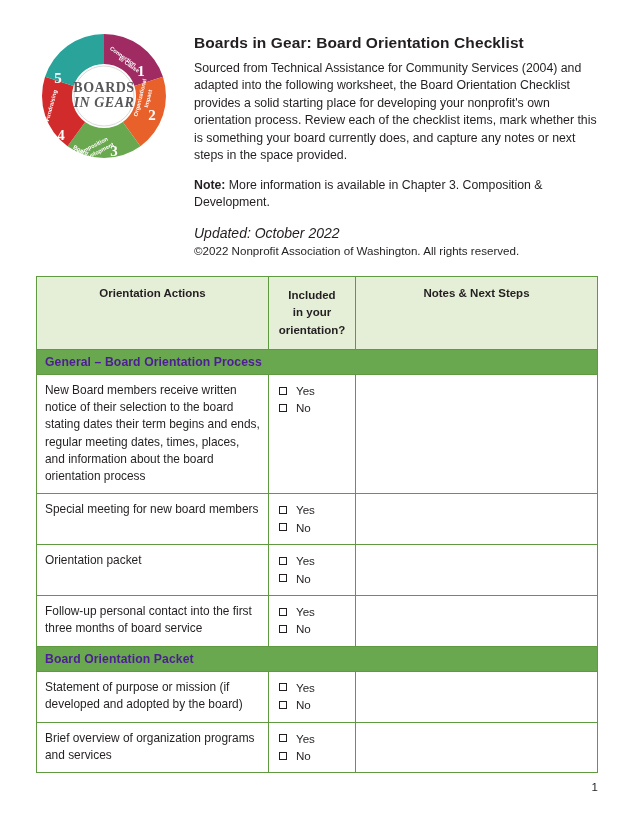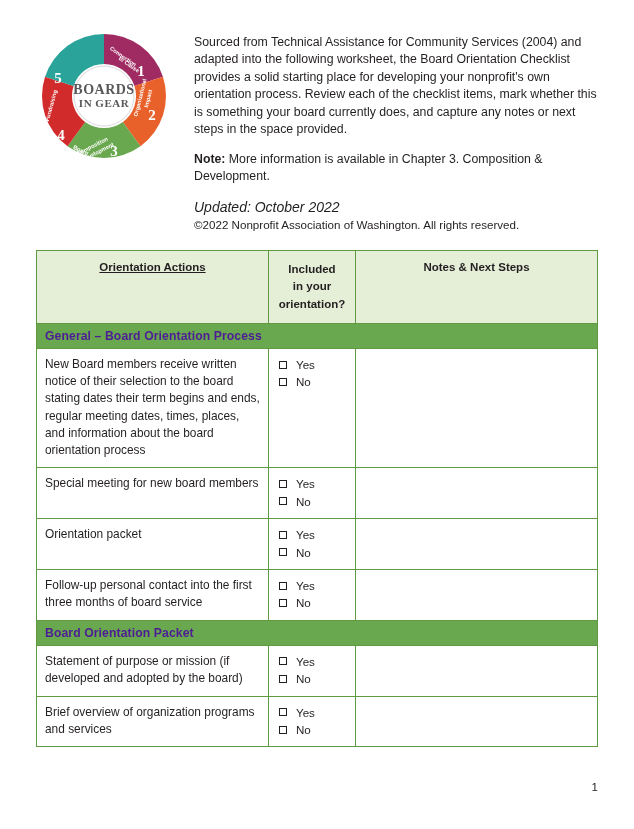--- a/index.html
+++ b/index.html
@@ -42,21 +42,21 @@
     pointer-events: none;
   }
   .logo-center-text .l1, .logo-center-text .l2 {
     font-family: "Liberation Serif", serif;
     font-weight: bold;
     color: #58585b;
     letter-spacing: 0.5px;
     line-height: 1.05;
   }
   .logo-center-text .l1 { font-size: 14px; }
-  .logo-center-text .l2 { font-size: 11px; }
+  .logo-center-text .l2 { font-size: 14px; font-style: italic; }
 
   .header-text {
     flex: 1 1 auto;
     padding-top: 12px;
   }
   .doc-title {
     font-size: 15.5px;
     font-weight: bold;
     color: #231f20;
     margin: 0 0 8px 0;
@@ -100,21 +100,21 @@
   thead th {
     background: #e5efd8;
     text-align: center;
     vertical-align: middle;
     font-size: 11.5px;
     font-weight: bold;
     color: #231f20;
     padding: 10px 6px;
     height: 70px;
   }
-  th.col-actions { width: 232px; text-decoration: underline; }
+  th.col-actions { width: 232px; }
   th.col-included { width: 87px; line-height: 1.5; }
   th.col-notes { width: auto; }
 
   tr.section td {
     background: #6aa84f;
     color: #4c1d95;
     font-weight: bold;
     font-size: 12.2px;
     padding: 5px 8px;
     letter-spacing: 0.1px;
@@ -196,20 +196,21 @@
           <text font-family="Liberation Sans, sans-serif" font-size="5.6" font-weight="bold" fill="#ffffff" transform="translate(17,78) rotate(-75)" text-anchor="middle">Fundraising</text>
         </svg>
         <div class="logo-center-text">
           <span class="l1">BOARDS</span>
           <span class="l2">IN GEAR</span>
         </div>
       </div>
     </div>
 
     <div class="header-text">
+      <h1 class="doc-title">Boards in Gear: Board Orientation Checklist</h1>
       <p class="doc-para">Sourced from Technical Assistance for Community Services (2004) and adapted into the following worksheet, the Board Orientation Checklist provides a solid starting place for developing your nonprofit's own orientation process. Review each of the checklist items, mark whether this is something your board currently does, and capture any notes or next steps in the space provided.</p>
       <p class="doc-note"><b>Note:</b><span> More information is available in Chapter 3. Composition &amp; Development.</span></p>
       <p class="doc-updated">Updated: October 2022</p>
       <p class="doc-copy">©2022 Nonprofit Association of Washington. All rights reserved.</p>
     </div>
   </div>
 
   <div class="table-wrap">
     <table class="checklist">
       <thead>

